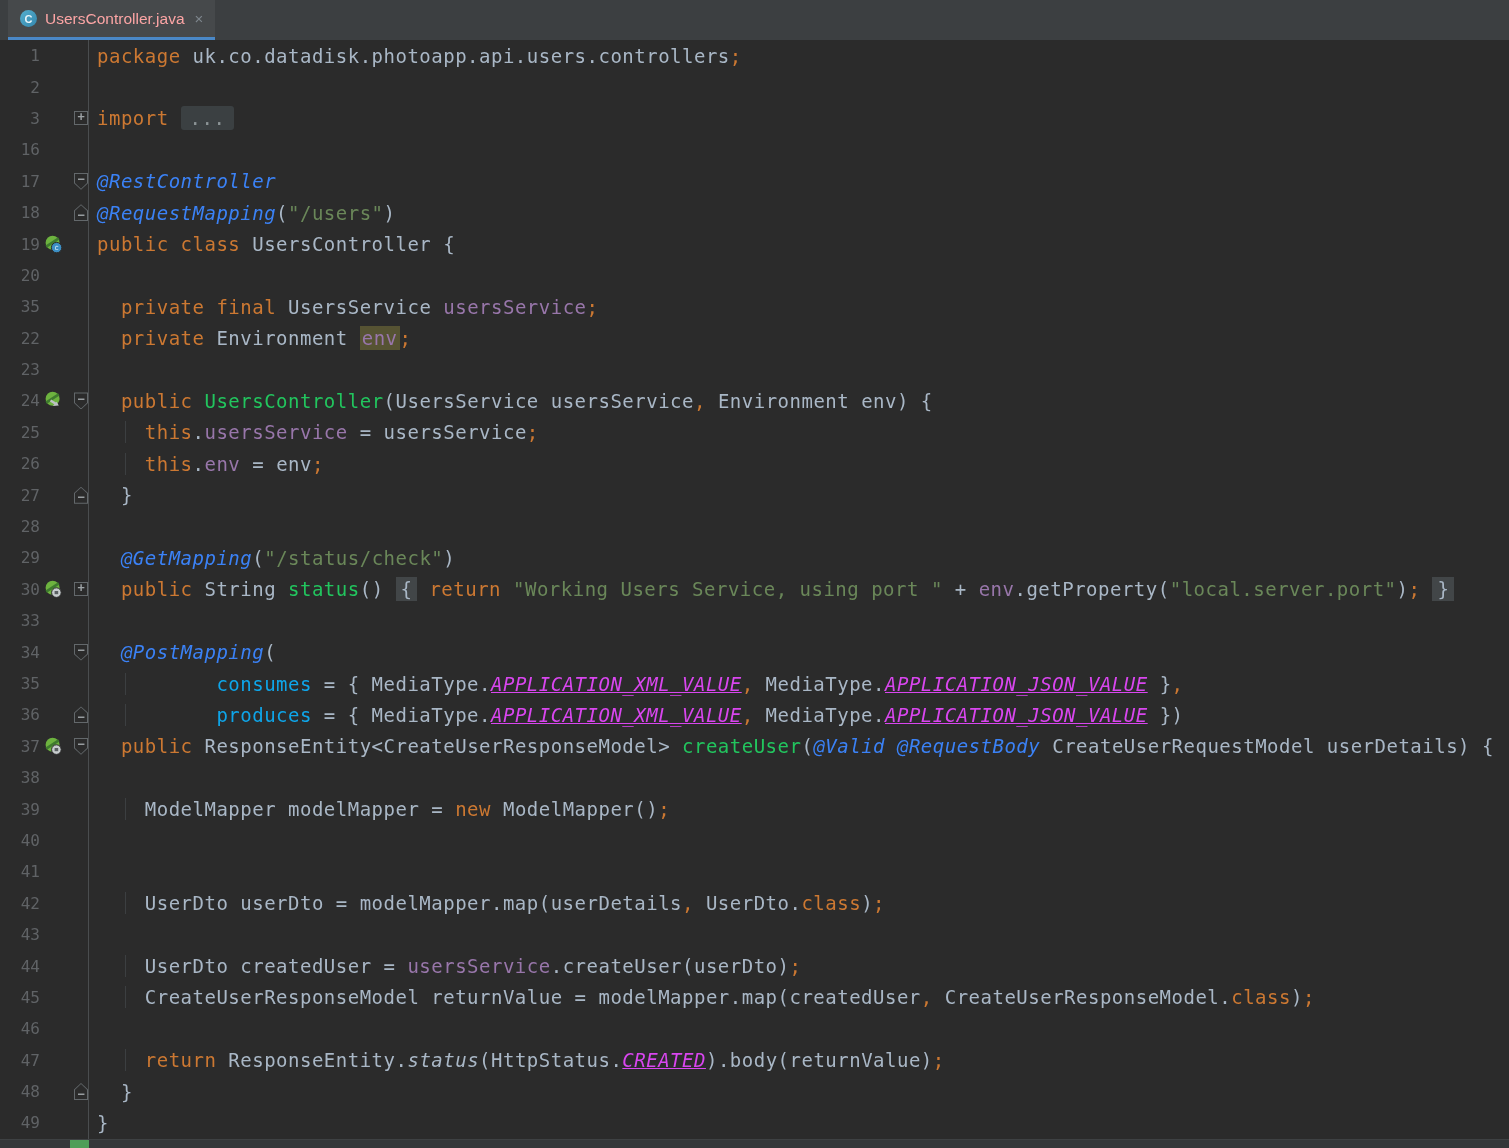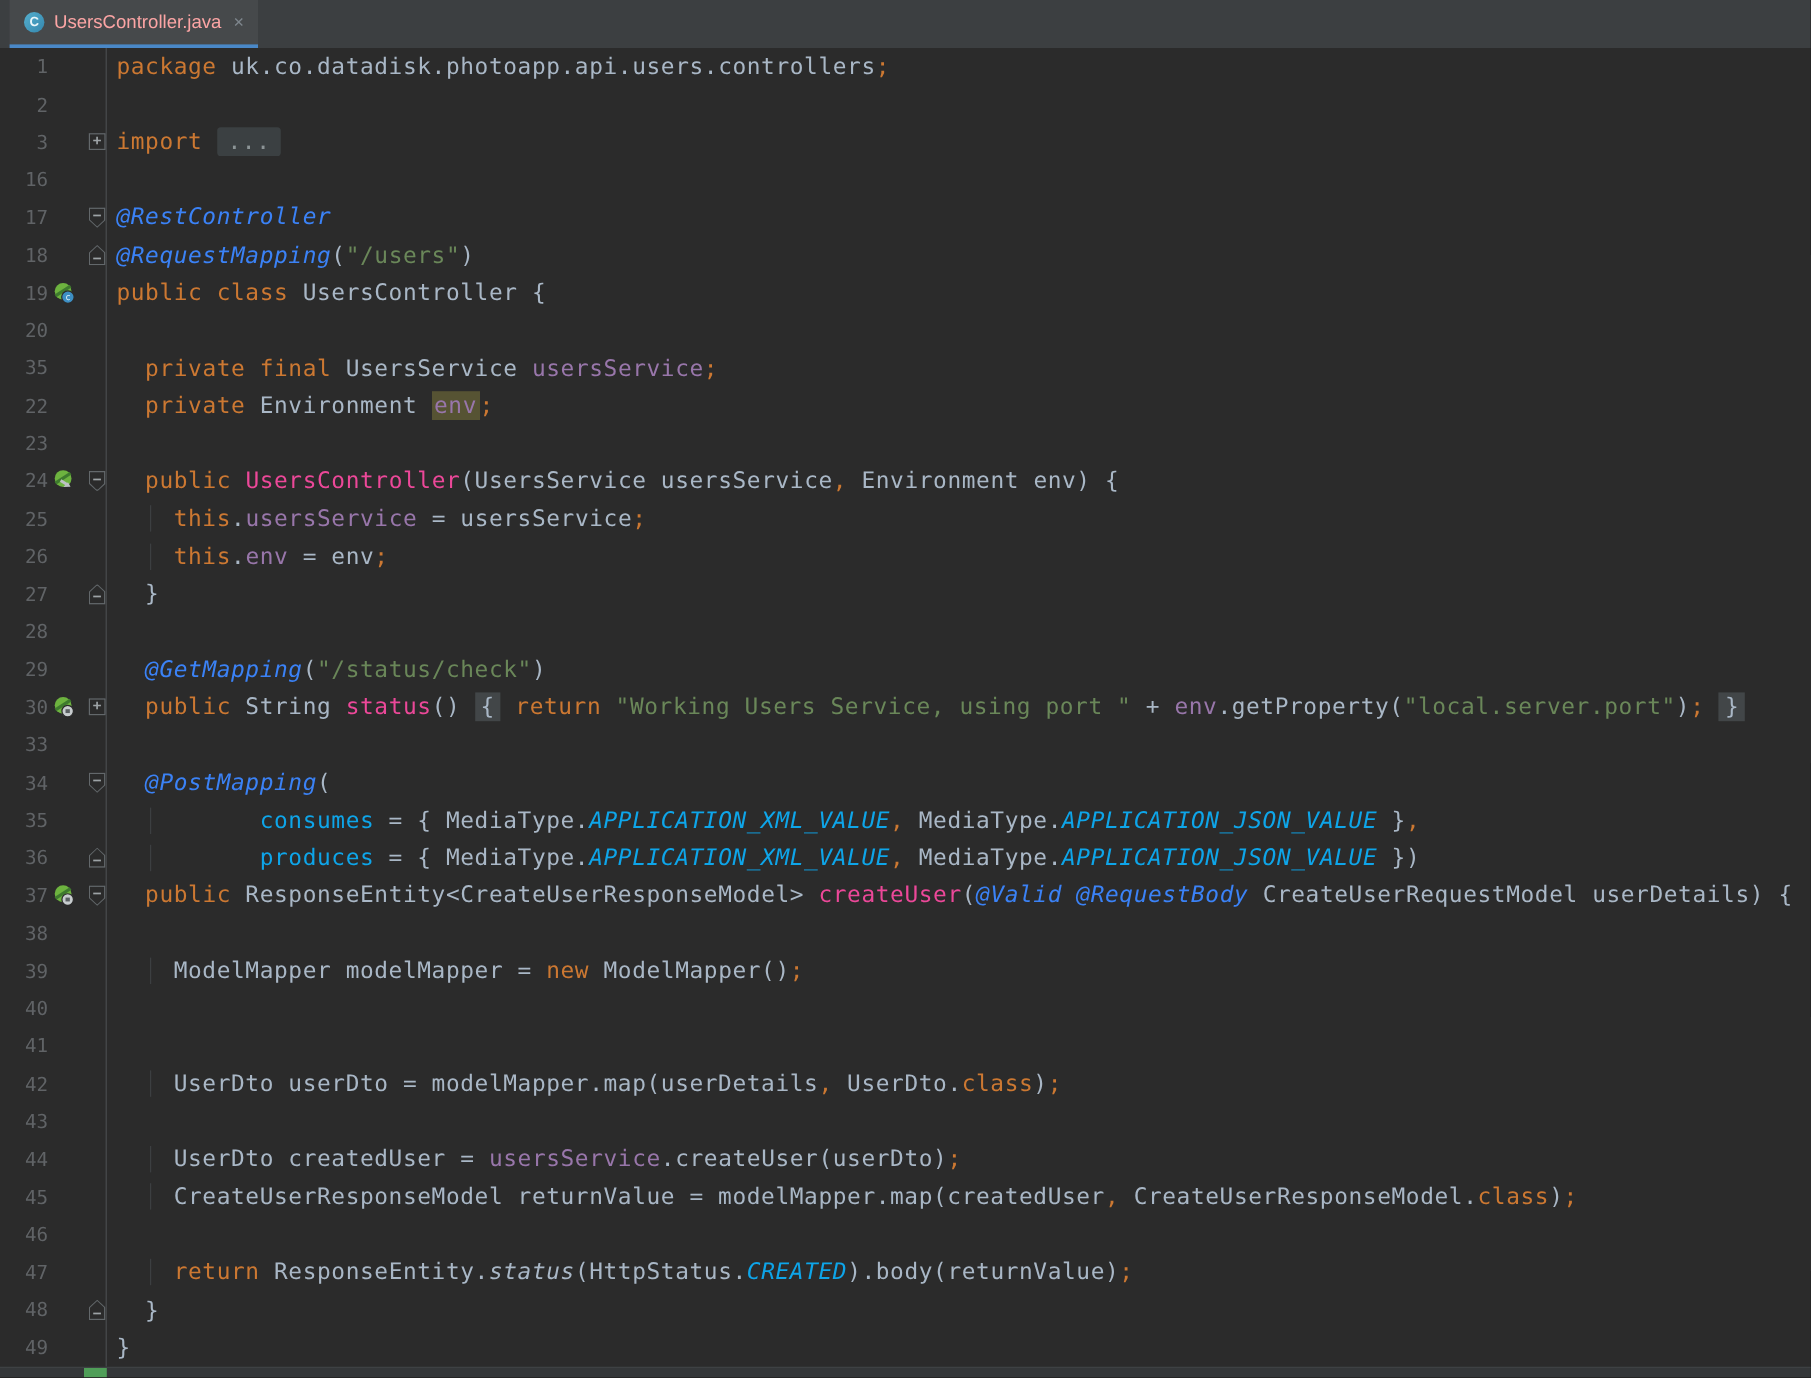--- a/index.html
+++ b/index.html
@@ -38,22 +38,22 @@
   .fold-slot { width:30px; flex:0 0 30px; display:flex; align-items:center; justify-content:center; position:relative; }
   .code { position:relative; font-size:19px; letter-spacing:0.5px; color:#A9B7C6; padding-left:1px;text-align:right; }
   .guide::before {
     content:""; position:absolute; left:29px; top:0; bottom:0; width:1px; background:#3C3F41;
   }
   
   .kw     { color:#CC7832; }
   .ann    { color:#3b82f6;font-style:italic; }
   .str    { color:#6A8759; }
   .field  { color:#9876AA; }
-  .const  { color:#0ea5e9; font-style:italic; }
-  .method { color:#ec4899; }
+  .const  { color:#d946ef; font-style:italic;text-decoration:underline; }
+  .method { color:#22c55e; }
   .sm     { color:#A9B7C6; font-style:italic; }
   .plain  { color:#A9B7C6; }
   .punc   { color:#CC7832; }
   .attr   { color:#0ea5e9; }
   .folded { color:#8C9496; background:#3B4042; border-radius:3px; padding:1px 9px; }
   .hlenv  { color:#9876AA; background:#565333; padding:1px 2px; }
   .hlbrace{ color:#A9B7C6; background:#424648; padding:1px 5px; }
   
   .fm-plus {
     width:14px; height:14px; border:1px solid #63686B; background:#2B2B2B;

